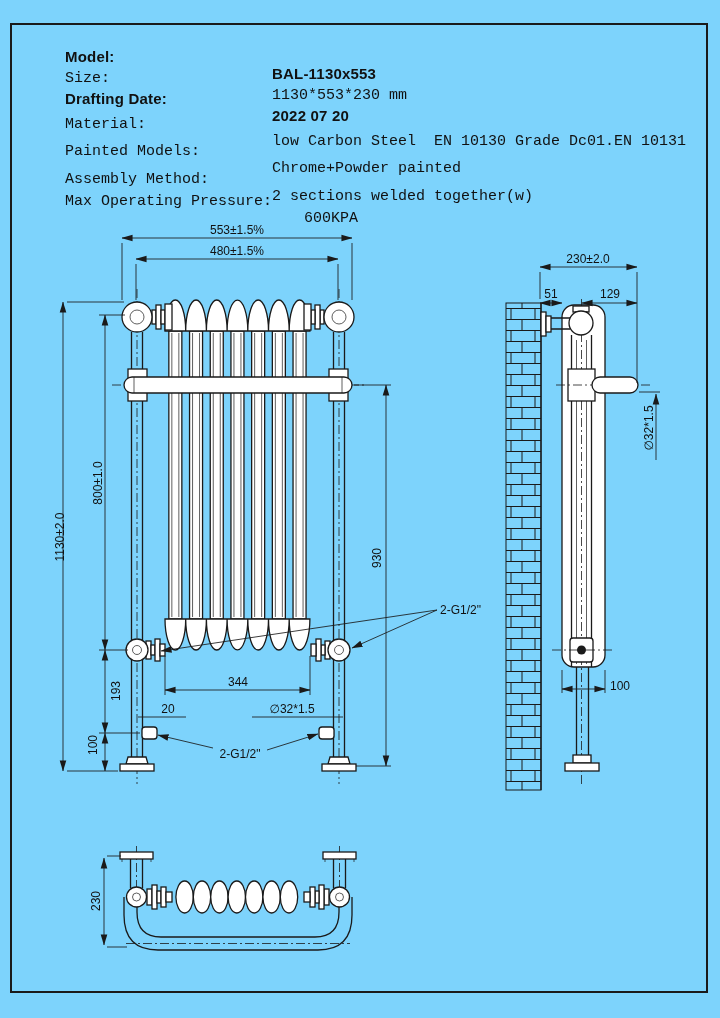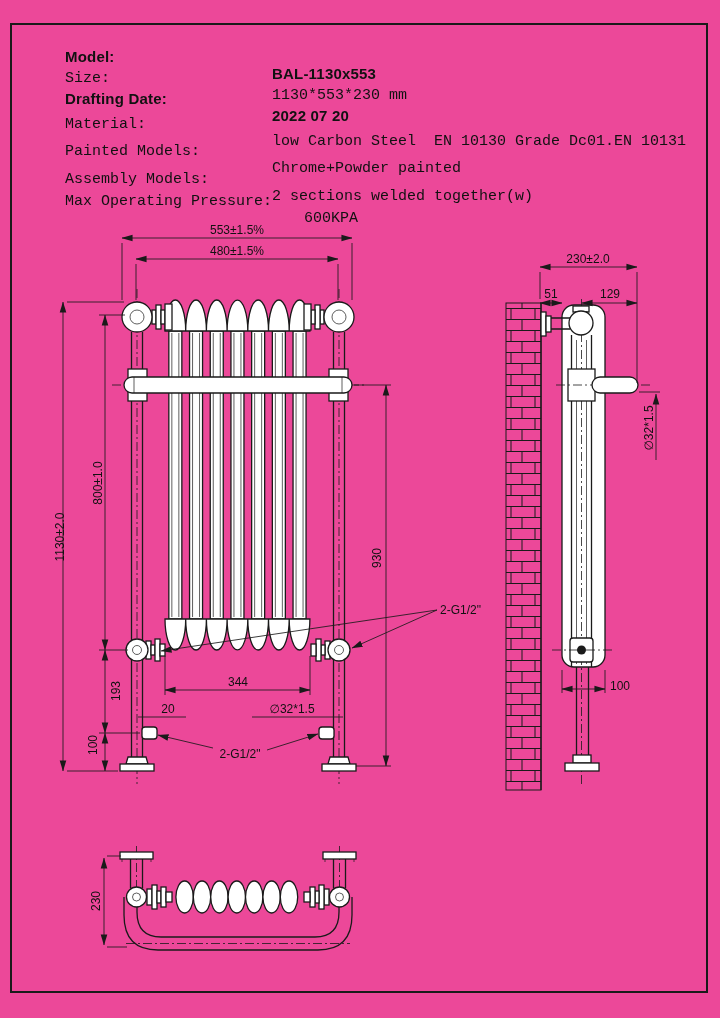--- a/index.html
+++ b/index.html
@@ -1,16 +1,16 @@
 <!DOCTYPE html>
 <html><head>
 <meta charset="utf-8">
 <style>
   html,body{margin:0;padding:0;background:#fff;}
-  .page{position:relative;width:720px;height:1018px;background:#ec4899;overflow:hidden;
+  .page{position:relative;width:720px;height:1018px;background:#7dd3fc;overflow:hidden;
         font-family:"Liberation Sans",sans-serif;color:#111;}
   .frame{position:absolute;left:10px;top:23px;width:694px;height:966px;border:2px solid #1a1a1a;}
   .spec{position:absolute;font-size:15px;white-space:pre;}
   .spec .lab{position:absolute;left:65px;}
   .spec .val{position:absolute;left:230px;margin-left:42px;}
   .sans{font-family:"Liberation Sans",sans-serif;font-weight:bold;letter-spacing:.2px;}
   .mono{font-family:"Liberation Mono","DejaVu Sans Mono",monospace;font-size:15px;}
   svg{position:absolute;left:0;top:0;}
   svg text{font-family:"Liberation Sans",sans-serif;font-size:12px;fill:#111;}
   .ln{stroke:#1a1a1a;stroke-width:1.3;fill:none;}
@@ -40,21 +40,21 @@
   </div>
   <div class="spec mono" style="top:99px;text-align:right;">
     <span class="lab">Material:</span>
     <span class="val">low Carbon Steel  EN 10130 Grade Dc01.EN 10131</span>
   </div>
   <div class="spec mono" style="top:126px;padding-left:45px;">
     <span class="lab">Painted Models:</span>
     <span class="val">Chrome+Powder painted</span>
   </div>
   <div class="spec mono" style="top:154px;">
-    <span class="lab">Assembly Models:</span>
+    <span class="lab">Assembly Method:</span>
     <span class="val">2 sections welded together(w)</span>
   </div>
   <div class="spec mono" style="top:176px;">
     <span class="lab">Max Operating Pressure:</span>
     <span class="val" style="left:262px;">600KPA</span>
   </div>
 
   <svg width="720" height="1018" viewBox="0 0 720 1018">
     <defs>
       <marker id="arw" viewBox="0 0 10 8" refX="9.6" refY="4" markerWidth="11" markerHeight="8.8" orient="auto-start-reverse" markerUnits="userSpaceOnUse">

